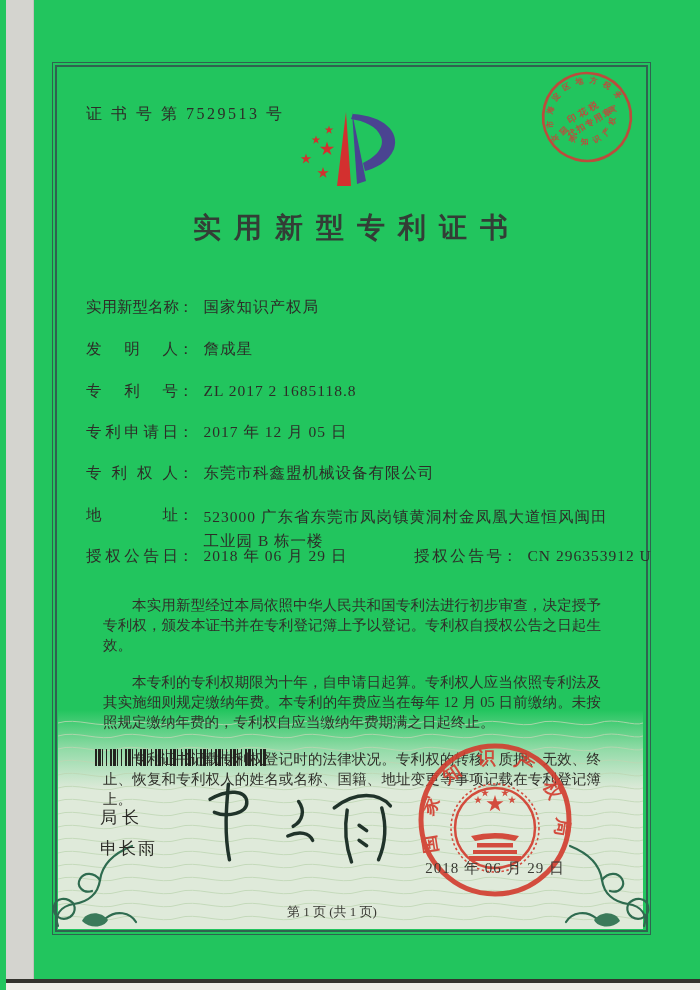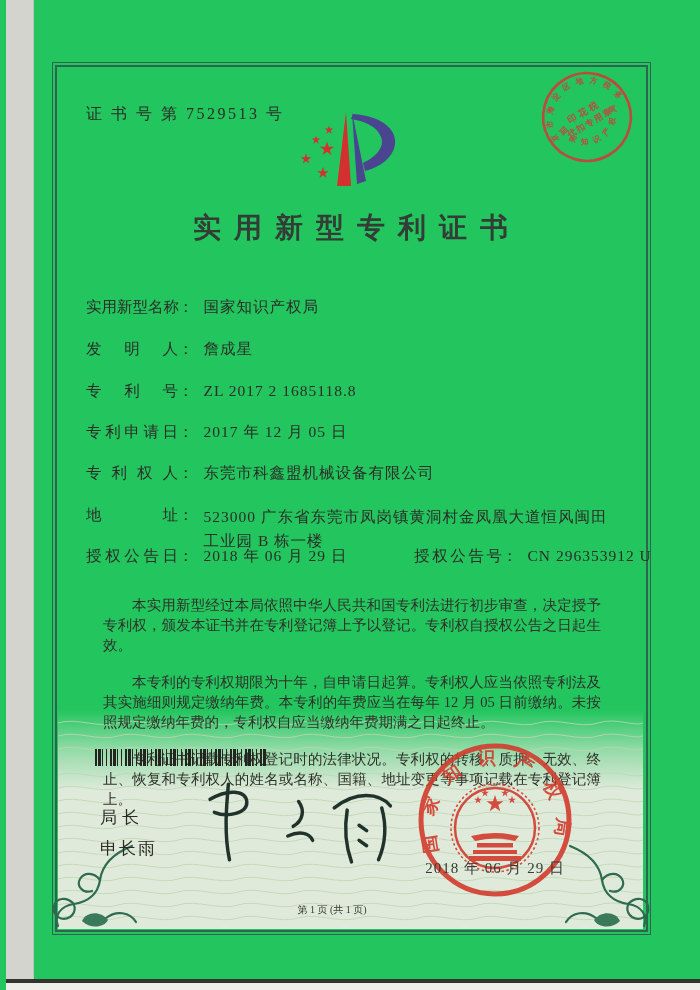--- a/index.html
+++ b/index.html
@@ -37,21 +37,21 @@
   .bodytext p{margin:17px;font-size:14.5px;line-height:20px;text-align:justify;text-indent:2em;}
   
   .barcode{position:absolute;left:95px;top:749px;width:172px;height:17px;
      background:repeating-linear-gradient(90deg,#23231f 0 2px,transparent 2px 3px,#23231f 3px 6px,transparent 6px 7px,#23231f 7px 8px,transparent 8px 11px,#23231f 11px 12px,transparent 12px 15px);}
   .director-title{position:absolute;left:100px;top:806px;font-size:17px;letter-spacing:5px;color:#2b2b26;}
   .director-name{position:absolute;left:100px;top:837px;font-size:17px;letter-spacing:2px;color:#2b2b26;}
   .signature{position:absolute;left:196px;top:772px;width:216px;height:100px;}
   .seal{position:absolute;left:415px;top:740px;width:160px;height:160px;opacity:.9;}
   .seal-date{position:absolute;left:412px;top:859px;width:166px;text-align:center;
      font-size:15px;letter-spacing:1px;color:#3a3a34;z-index:5;}
-  .footer{position:absolute;left:52px;top:903px;width:560px;text-align:center;font-size:10px;color:#3a3a34;}
+  .footer{position:absolute;left:52px;top:903px;width:560px;text-align:center;font-size:13px;color:#3a3a34;}
   
   .stamp{position:absolute;left:536px;top:66px;width:102px;height:102px;opacity:.92;}
 </style>
 </head>
 <body>
 
 <div class="page">
 
   <div class="scan-band"></div>
   <div class="scan-bottom"></div>

